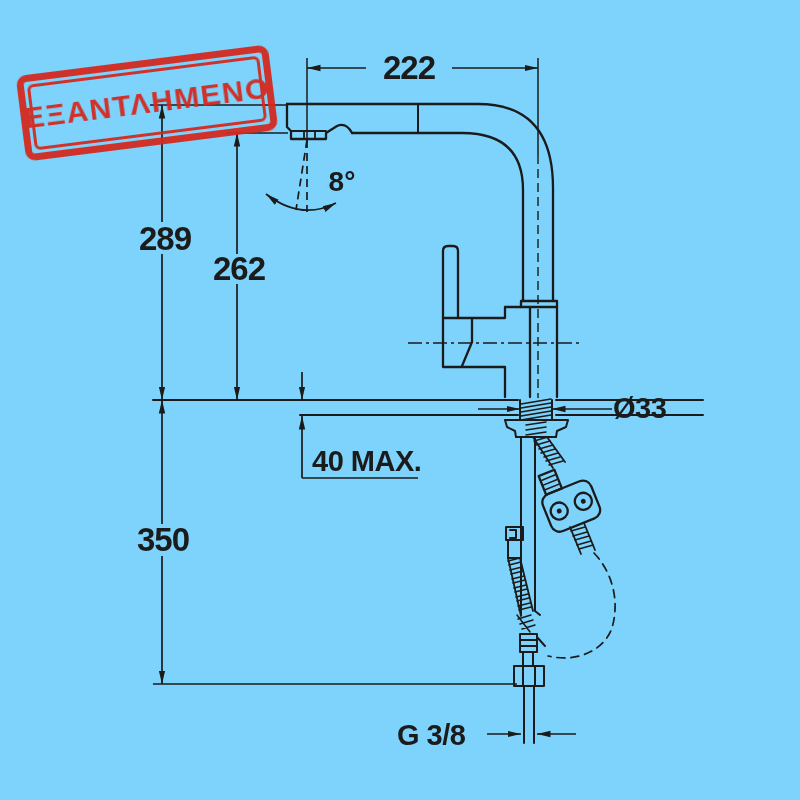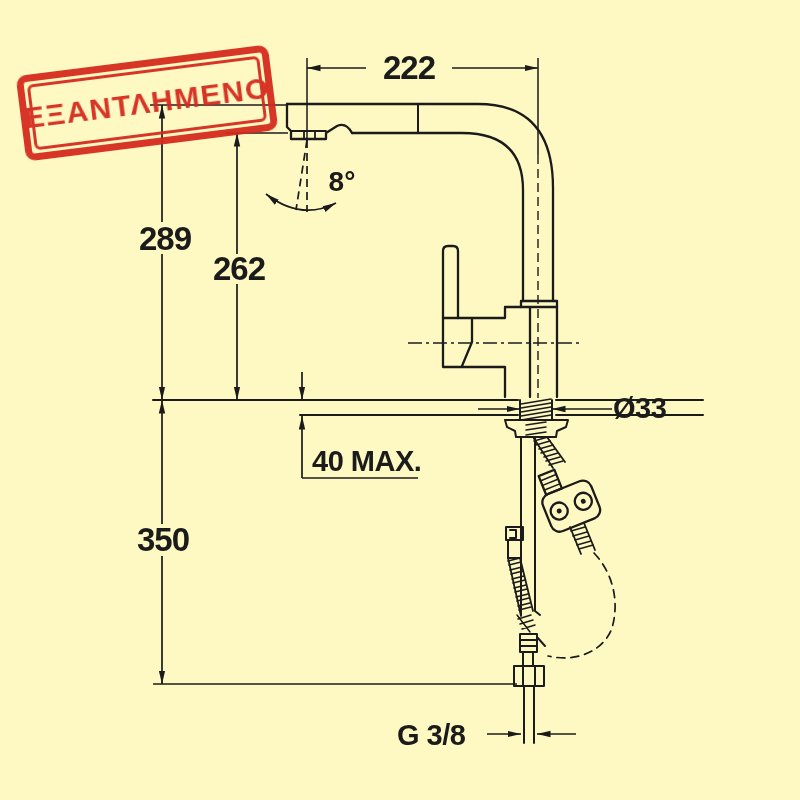--- a/index.html
+++ b/index.html
@@ -3,21 +3,21 @@
 <meta charset="utf-8">
 <style>
   :root{
     --stamp-red:#d5291d;
     --line:#1b1b1b;
   }
   html,body{margin:0;padding:0;background:#ffffff;}
   .screen{
     position:relative;
     width:800px;height:800px;
-    background:#fef9c3;
+    background:#7dd3fc;
     overflow:hidden;
     font-family:"Liberation Sans",sans-serif;
   }
   .drawing-svg{position:absolute;left:0;top:0;}
   .drawing-svg text{
     font-family:"Liberation Sans",sans-serif;
     font-weight:bold;
     fill:var(--line);
   }
   .dim-text{font-size:33px;letter-spacing:-1px;}

